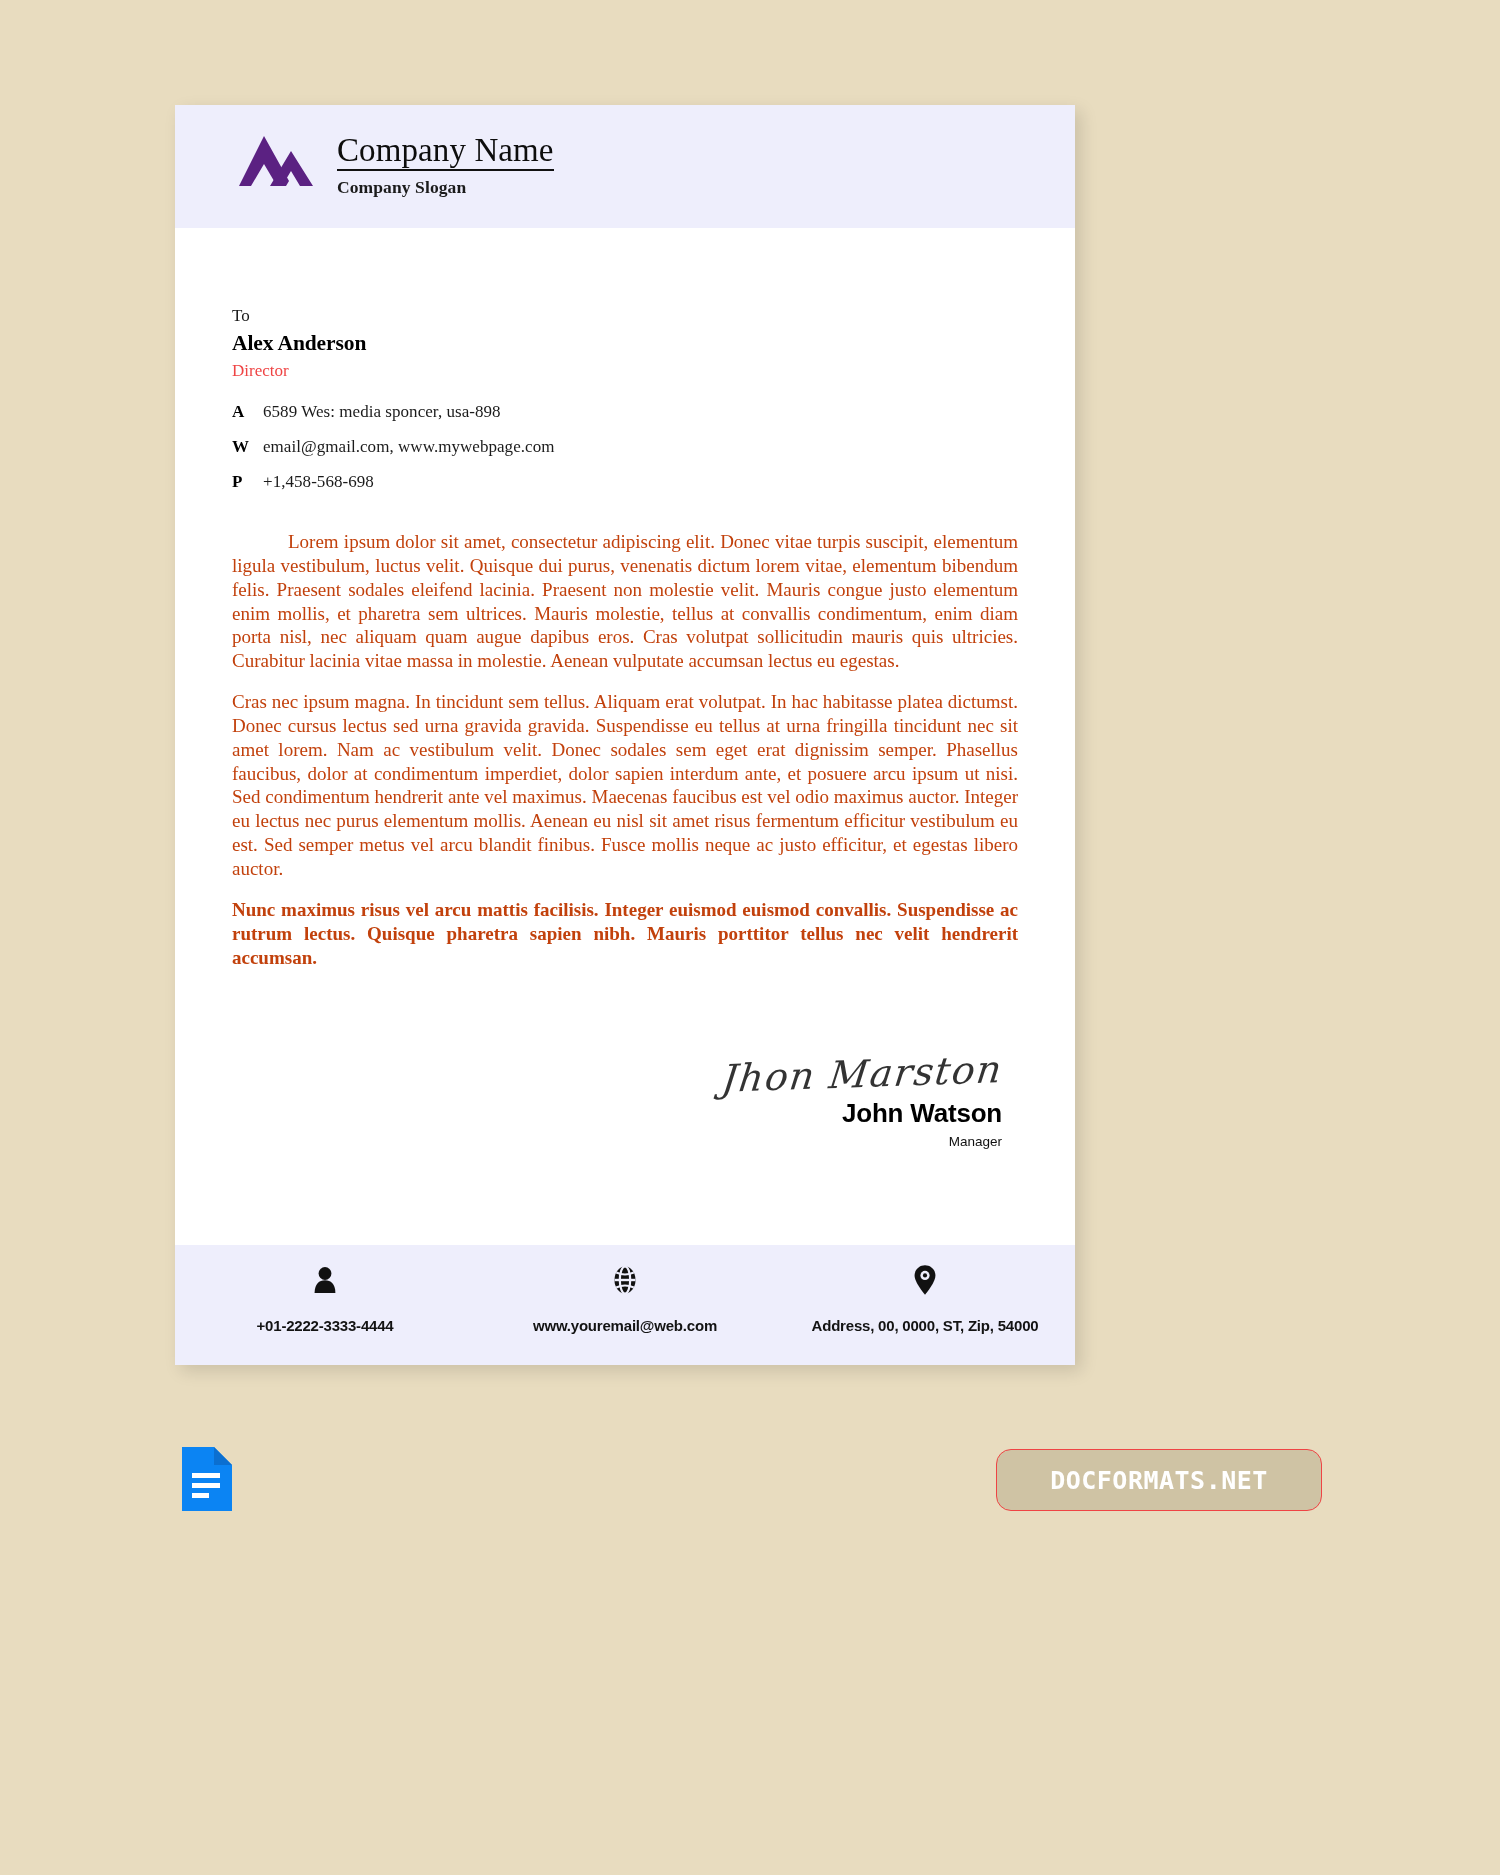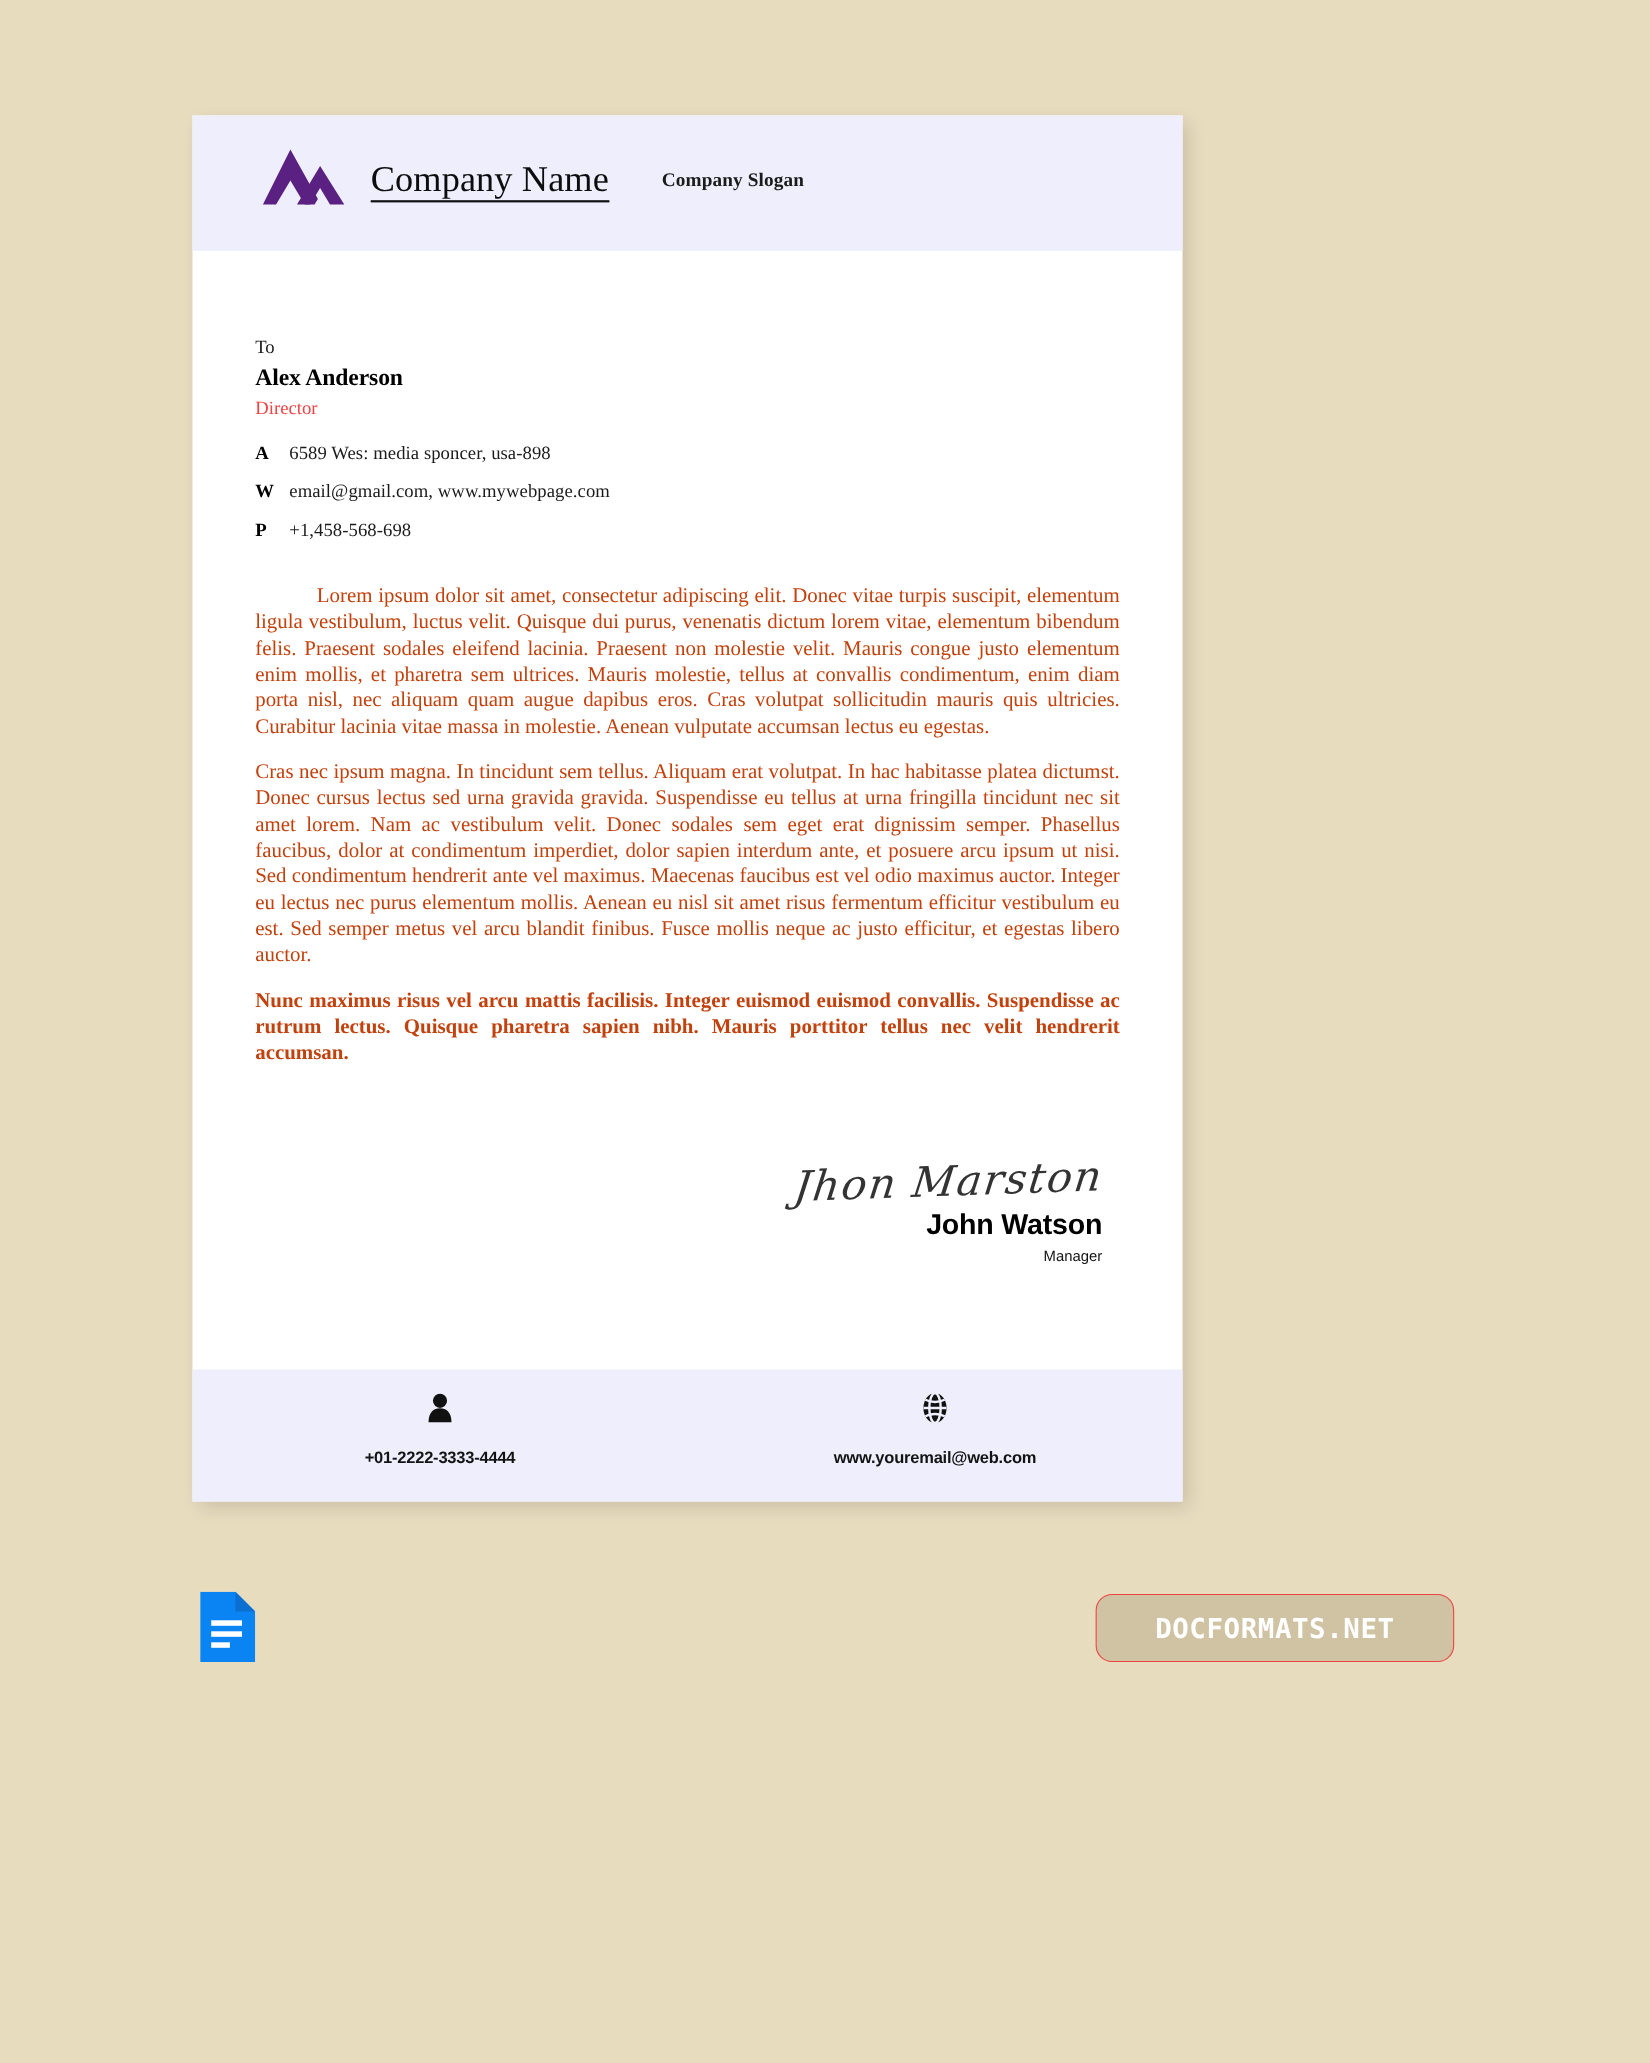--- a/index.html
+++ b/index.html
@@ -38,24 +38,23 @@
 
   .logo-mark {
     width: 78px;
     height: 66px;
     flex: none;
     margin-right: 22px;
   }
 
   .brand-block {
     display: flex;
-    flex-direction: row;
+    flex-direction: column;
     justify-content: center;
     padding-bottom: 2px;
-    gap: 48px;
   }
 
   .brand-name {
     font-family: "Liberation Serif", serif;
     font-size: 33px;
     line-height: 1.06;
     color: #0d0d0d;
     letter-spacing: .1px;
     border-bottom: 2.2px solid #111;
     display: inline-block;
@@ -321,20 +320,30 @@
           <ellipse cx="14" cy="15" rx="10.5" ry="13.5" fill="#111"></ellipse>
           <ellipse cx="14" cy="15" rx="5.2" ry="13.5" fill="none" stroke="#eeeefc" stroke-width="2.2"></ellipse>
           <line x1="3.6" y1="15" x2="24.4" y2="15" stroke="#eeeefc" stroke-width="2.4"></line>
           <path d="M5.2 7.5 Q14 11.5 22.8 7.5" fill="none" stroke="#eeeefc" stroke-width="2.2"></path>
           <path d="M5.2 22.5 Q14 18.5 22.8 22.5" fill="none" stroke="#eeeefc" stroke-width="2.2"></path>
         </svg>
       </span>
       <span class="footer-text">www.youremail@web.com</span>
     </div>
 
+    <div class="footer-col">
+      <span class="footer-icon">
+        <svg width="24" height="32" viewBox="0 0 24 32">
+          <path d="M12 1.2 C6 1.2 1.6 5.8 1.6 11.6 C1.6 18.8 12 30.8 12 30.8 C12 30.8 22.4 18.8 22.4 11.6 C22.4 5.8 18 1.2 12 1.2 Z" fill="#111"></path>
+          <circle cx="12" cy="11.4" r="4.6" fill="#eeeefc"></circle>
+          <circle cx="12" cy="11.4" r="2.1" fill="#111"></circle>
+        </svg>
+      </span>
+      <span class="footer-text">Address, 00, 0000, ST, Zip, 54000</span>
+    </div>
 
   </div>
 </div>
 
 <svg class="gdocs-icon" viewBox="0 0 50 64">
   <path d="M0 0 H32 L50 18 V64 H0 Z" fill="#0b84f3"></path>
   <path d="M32 0 L50 18 H32 Z" fill="#0b6fd0"></path>
   <rect x="10" y="26" width="28" height="5" fill="#ffffff"></rect>
   <rect x="10" y="36" width="28" height="5" fill="#ffffff"></rect>
   <rect x="10" y="46" width="17" height="5" fill="#ffffff"></rect>

